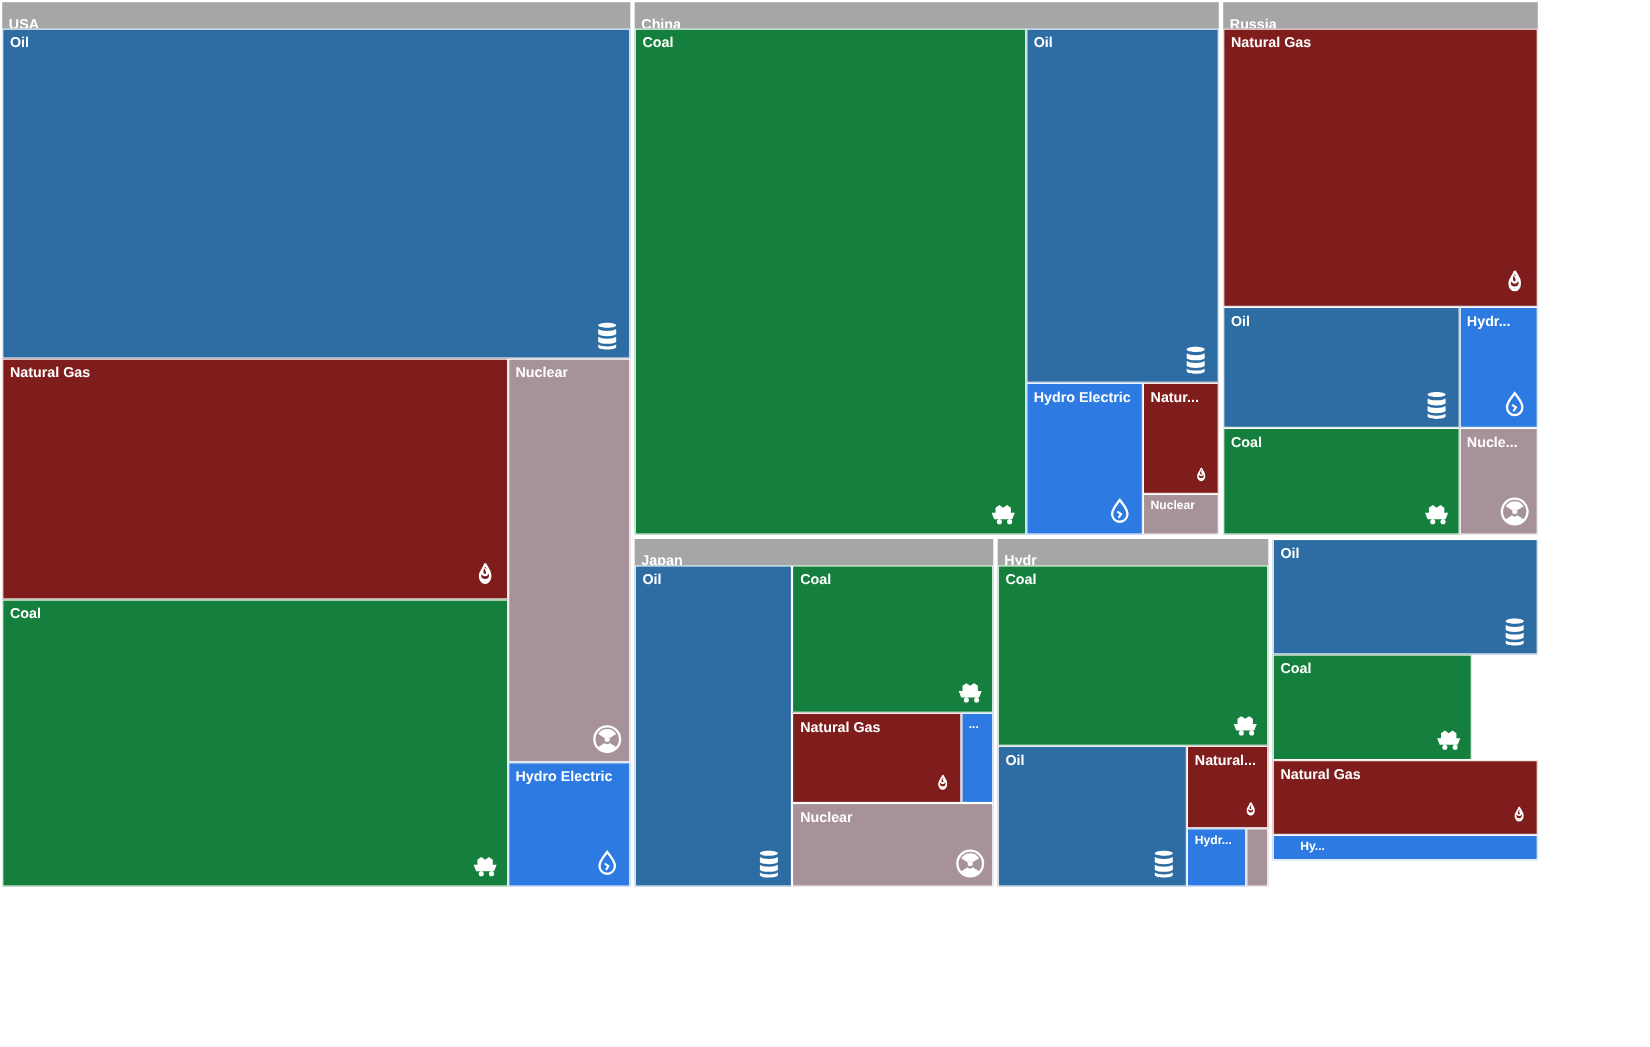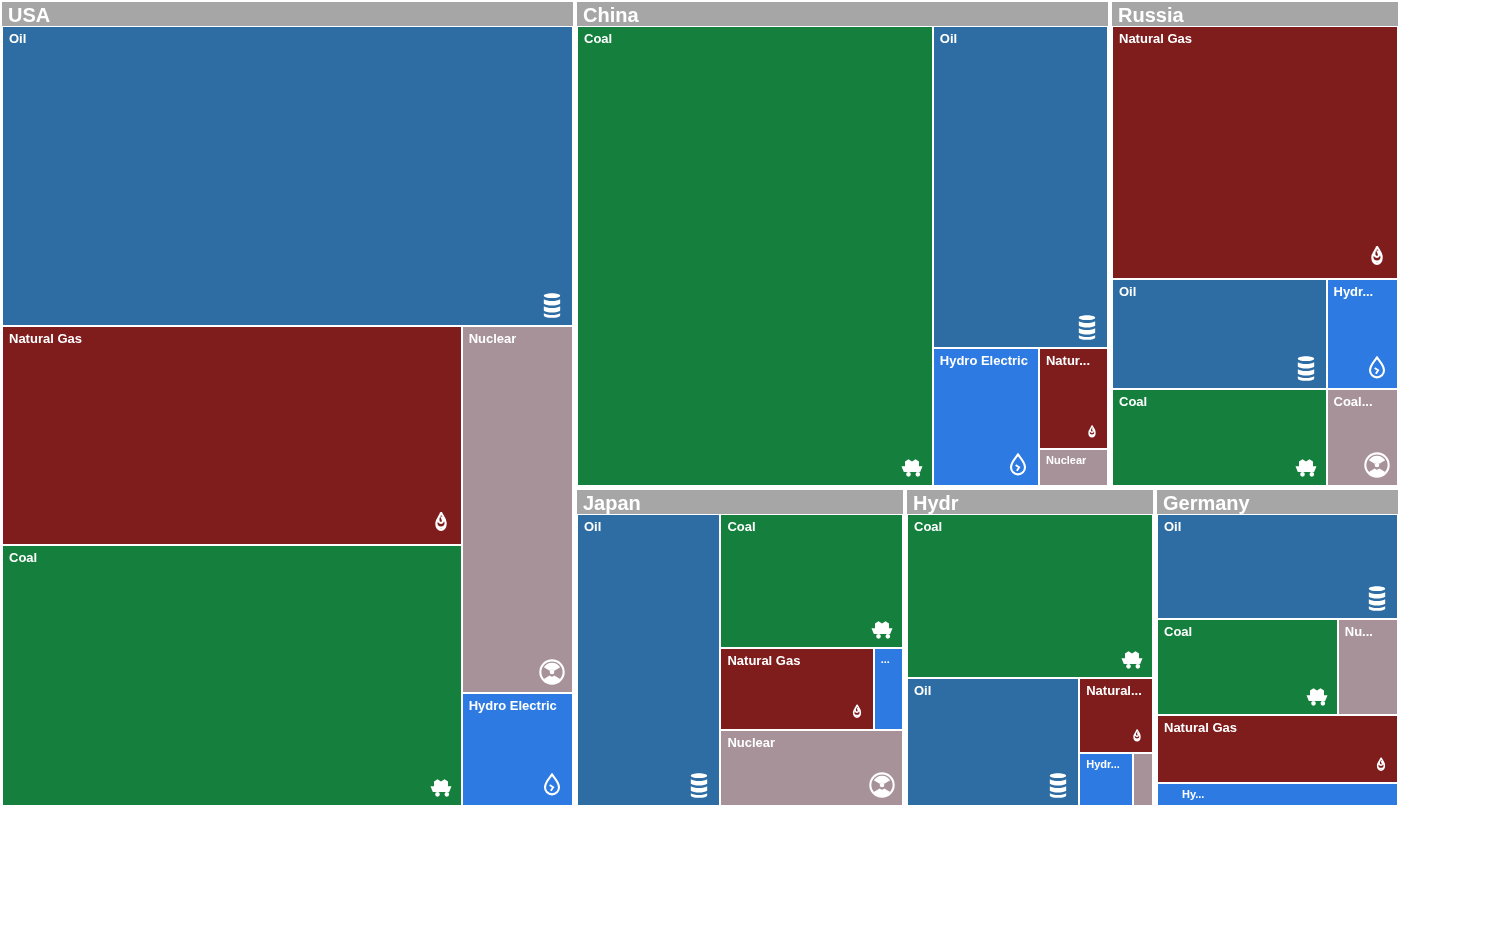--- a/index.html
+++ b/index.html
@@ -16,23 +16,23 @@
     height: 952px;
   }
   .country {
     position: absolute;
     border: 2px solid #fff;
   }
   .country-header {
     height: 24px;
     background: #a6a6a6;
     color: #fff;
-    font-size: 20px;
+    font-size: 13px;
     font-weight: 600;
-    padding: 2px 6px;
+    padding: 12px 6px;
     white-space: nowrap;
     overflow: hidden;
   }
   .country-body {
     position: relative;
     width: 100%;
     height: calc(100% - 24px);
   }
   .tile {
     position: absolute;
@@ -165,21 +165,21 @@
               <path d="M10 12l3 2-2 3" fill="none" stroke="#fff" stroke-width="1.6"></path>
             </svg></span>
       </div>
       <div class="tile coal" style="left:0;top:79%;width:75%;height:21%;">
         <span class="tile-label">Coal</span>
         <span class="tile-icon"><svg viewBox="0 0 24 24">
               <path d="M3 13h18l-2 5H5l-2-5zm3-4l3-2 3 2 3-2 3 2v4H6V9zm1 11a2 2 0 104 0 2 2 0 00-4 0zm8 0a2 2 0 104 0 2 2 0 00-4 0z"></path>
             </svg></span>
       </div>
       <div class="tile nuclear" style="left:75%;top:79%;width:25%;height:21%;">
-        <span class="tile-label">Coal...</span>
+        <span class="tile-label">Nucle...</span>
         <span class="tile-icon"><svg viewBox="0 0 24 24">
               <circle cx="12" cy="12" r="10" fill="none" stroke="#fff" stroke-width="1.8"></circle>
               <circle cx="12" cy="12" r="2"></circle>
               <path d="M12 4a8 8 0 017 4l-5 3a3 3 0 00-2-1V4zM5 8a8 8 0 017-4v6a3 3 0 00-2 1L5 8zm7 8a3 3 0 002-1l5 3a8 8 0 01-14 0l5-3a3 3 0 002 1z"></path>
             </svg></span>
       </div>
     </div>
   </div>
 
   <div class="country" style="left:575px;top:488px;width:330px;height:320px;">
@@ -241,36 +241,32 @@
       <div class="tile hydro" style="left:70%;top:82%;width:22%;height:18%;">
         <span class="tile-label" style="font-size:11px;">Hydr...</span>
       </div>
       <div class="tile nuclear" style="left:92%;top:82%;width:8%;height:18%;">
         <span class="tile-label"></span>
       </div>
     </div>
   </div>
 
   <div class="country" style="left:1155px;top:488px;width:245px;height:320px;">
-    <div class="country-header">Germany</div>
     <div class="country-body">
       <div class="tile oil" style="left:0;top:0;width:100%;height:36%;">
         <span class="tile-label">Oil</span>
         <span class="tile-icon"><svg viewBox="0 0 24 24">
               <path d="M5 4c0-1.1 3-2 7-2s7 .9 7 2-3 2-7 2-7-.9-7-2zm0 3c1.4 1 4 1.5 7 1.5s5.6-.5 7-1.5v4c-1.4 1-4 1.5-7 1.5s-5.6-.5-7-1.5V7zm0 6c1.4 1 4 1.5 7 1.5s5.6-.5 7-1.5v4c-1.4 1-4 1.5-7 1.5s-5.6-.5-7-1.5v-4zm0 6c1.4 1 4 1.5 7 1.5s5.6-.5 7-1.5v2c0 1.1-3 2-7 2s-7-.9-7-2v-2z"></path>
             </svg></span>
       </div>
       <div class="tile coal" style="left:0;top:36%;width:75%;height:33%;">
         <span class="tile-label">Coal</span>
         <span class="tile-icon"><svg viewBox="0 0 24 24">
               <path d="M3 13h18l-2 5H5l-2-5zm3-4l3-2 3 2 3-2 3 2v4H6V9zm1 11a2 2 0 104 0 2 2 0 00-4 0zm8 0a2 2 0 104 0 2 2 0 00-4 0z"></path>
             </svg></span>
-      </div>
-      <div class="tile nuclear" style="left:75%;top:36%;width:25%;height:33%;">
-        <span class="tile-label">Nu...</span>
       </div>
       <div class="tile gas" style="left:0;top:69%;width:100%;height:23%;">
         <span class="tile-label">Natural Gas</span>
         <span class="tile-icon" style="width:20px;height:20px;"><svg viewBox="0 0 24 24">
               <path d="M12 2c1 3 4 5 4 9a4 4 0 01-8 0c0-2 1-3 2-4-1 3 1 4 2 4 2 0 2-2 1-4 2 1 3 3 3 5 0 3-2 5-4 5s-4-2-4-5c0-5 4-7 4-10z" fill="none" stroke="#fff" stroke-width="1.8"></path>
             </svg></span>
       </div>
       <div class="tile hydro" style="left:0;top:92%;width:100%;height:8%;">
         <span class="tile-label" style="font-size:11px;padding-left:18px;">Hy...</span>
       </div>

